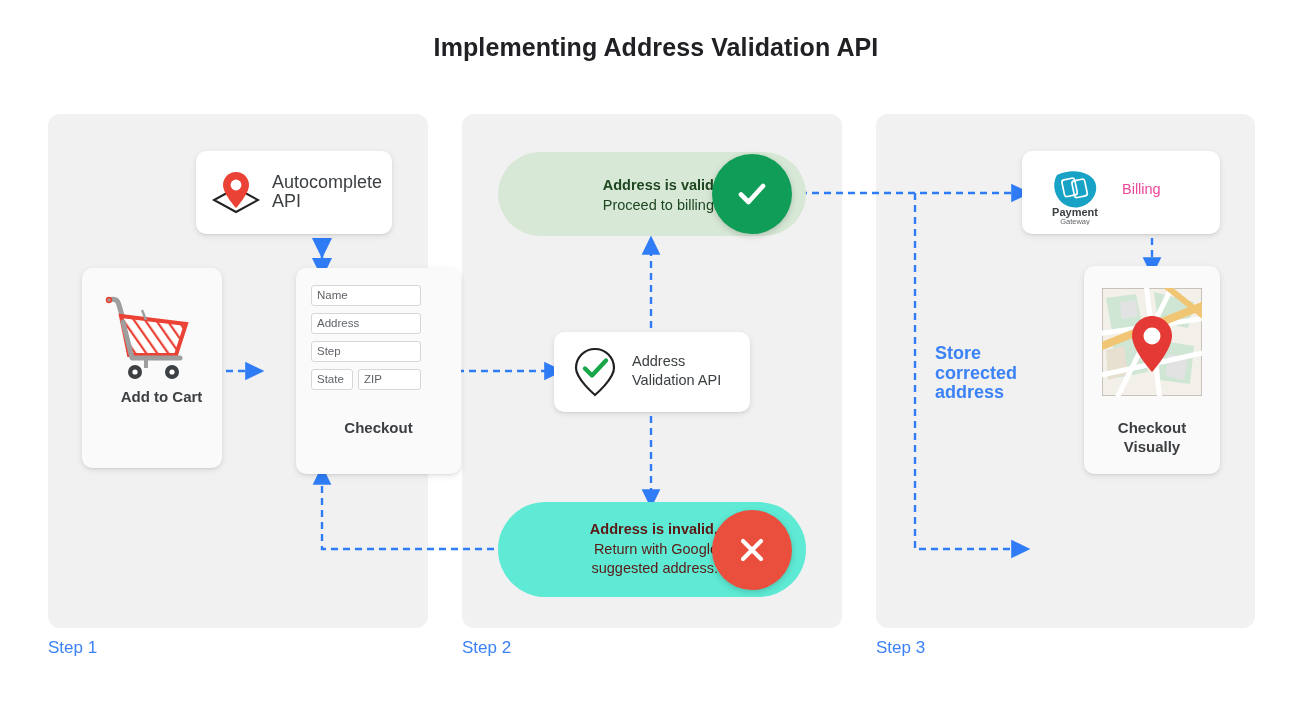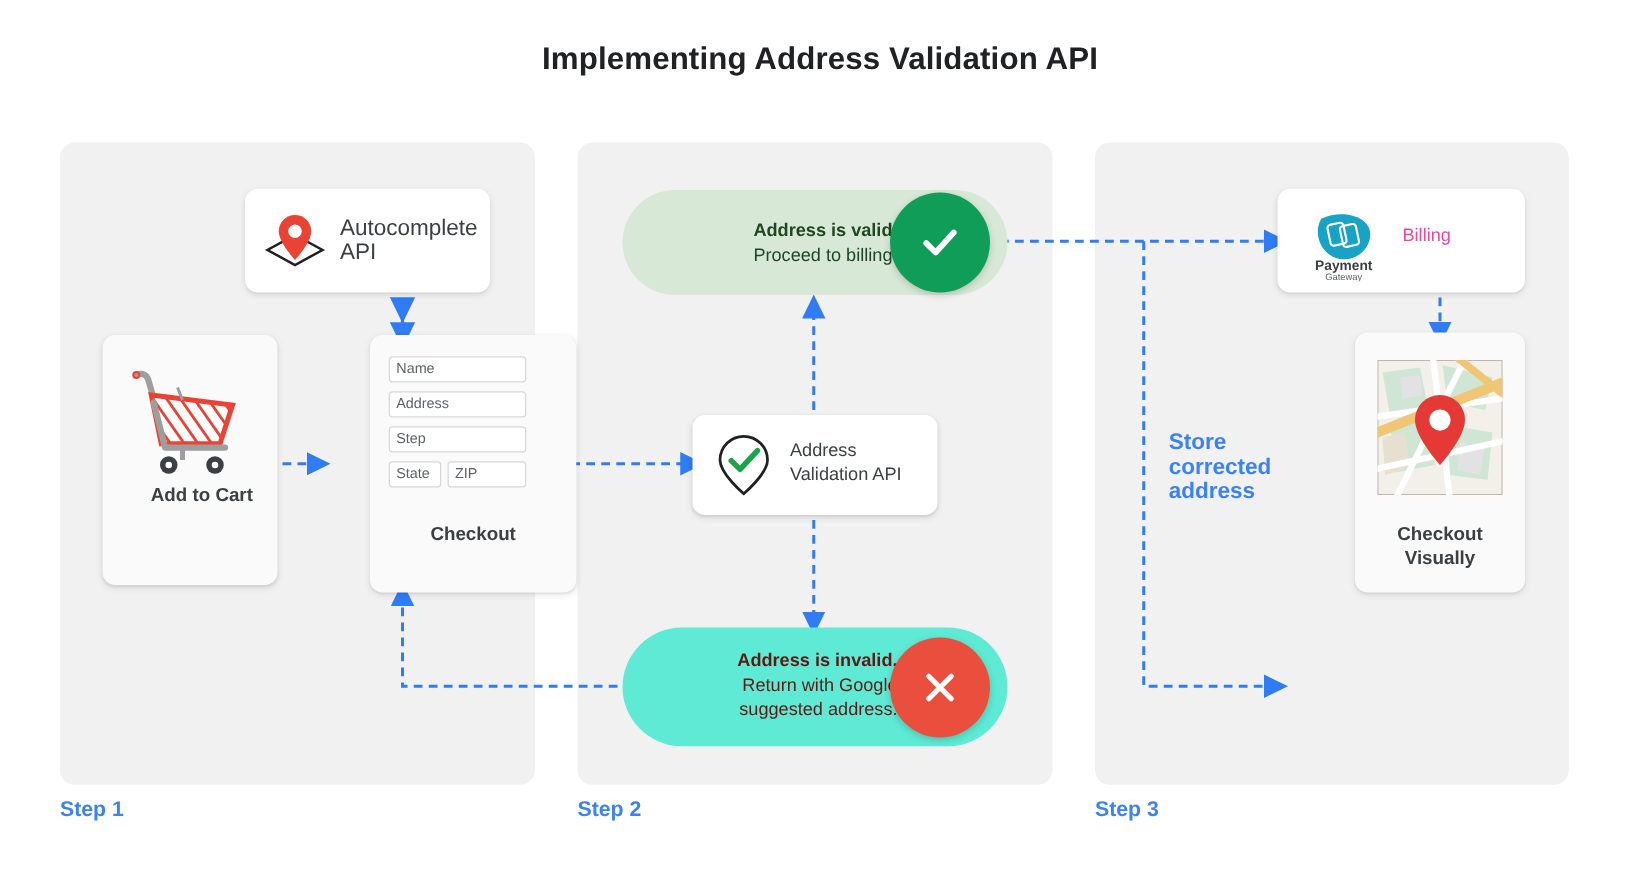--- a/index.html
+++ b/index.html
@@ -21,21 +21,21 @@
   
   .panel {
     position: absolute; background: #f1f1f1; border-radius: 12px;
   }
   #panel1 { left: 48px;  top: 114px; width: 380px; height: 514px; }
   #panel2 { left: 462px; top: 114px; width: 380px; height: 514px; }
   #panel3 { left: 876px; top: 114px; width: 379px; height: 514px; }
 
   .step-label {
     position: absolute; top: 638px;
-    font-size: 17px; font-weight: bold; color: #3b82f6;
+    font-size: 17px; font-weight: normal; color: #3b82f6;
   }
   #step1lbl { left: 48px; }
   #step2lbl { left: 462px; }
   #step3lbl { left: 876px; }
 
   
   .card {
     position: absolute; background: #fafafa; border-radius: 10px;
     box-shadow: 0 2px 6px rgba(0,0,0,.10), 0 1px 2px rgba(0,0,0,.06);
   }

